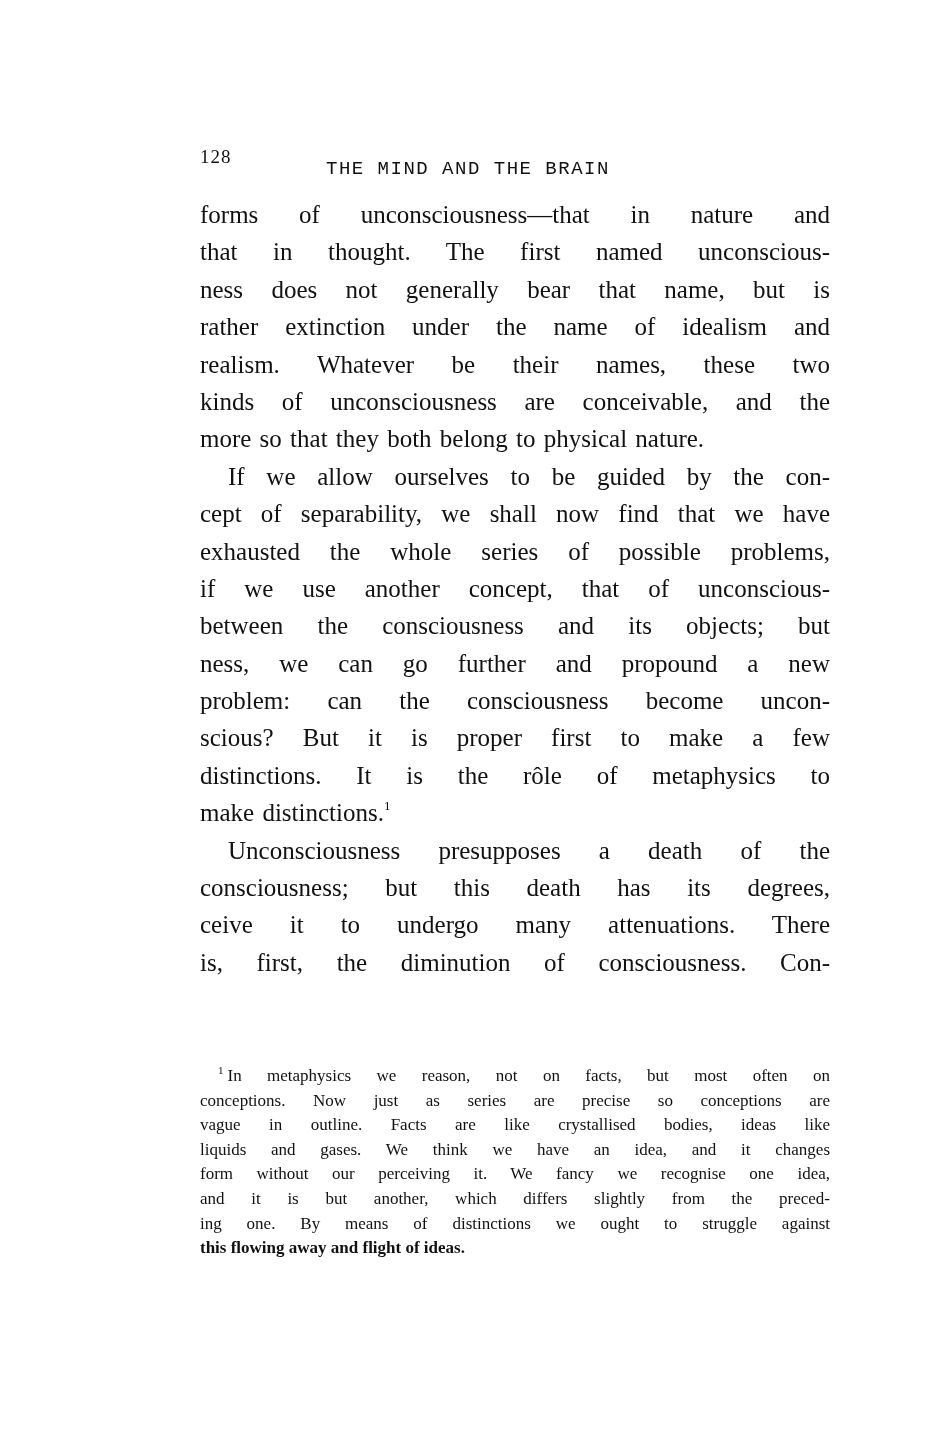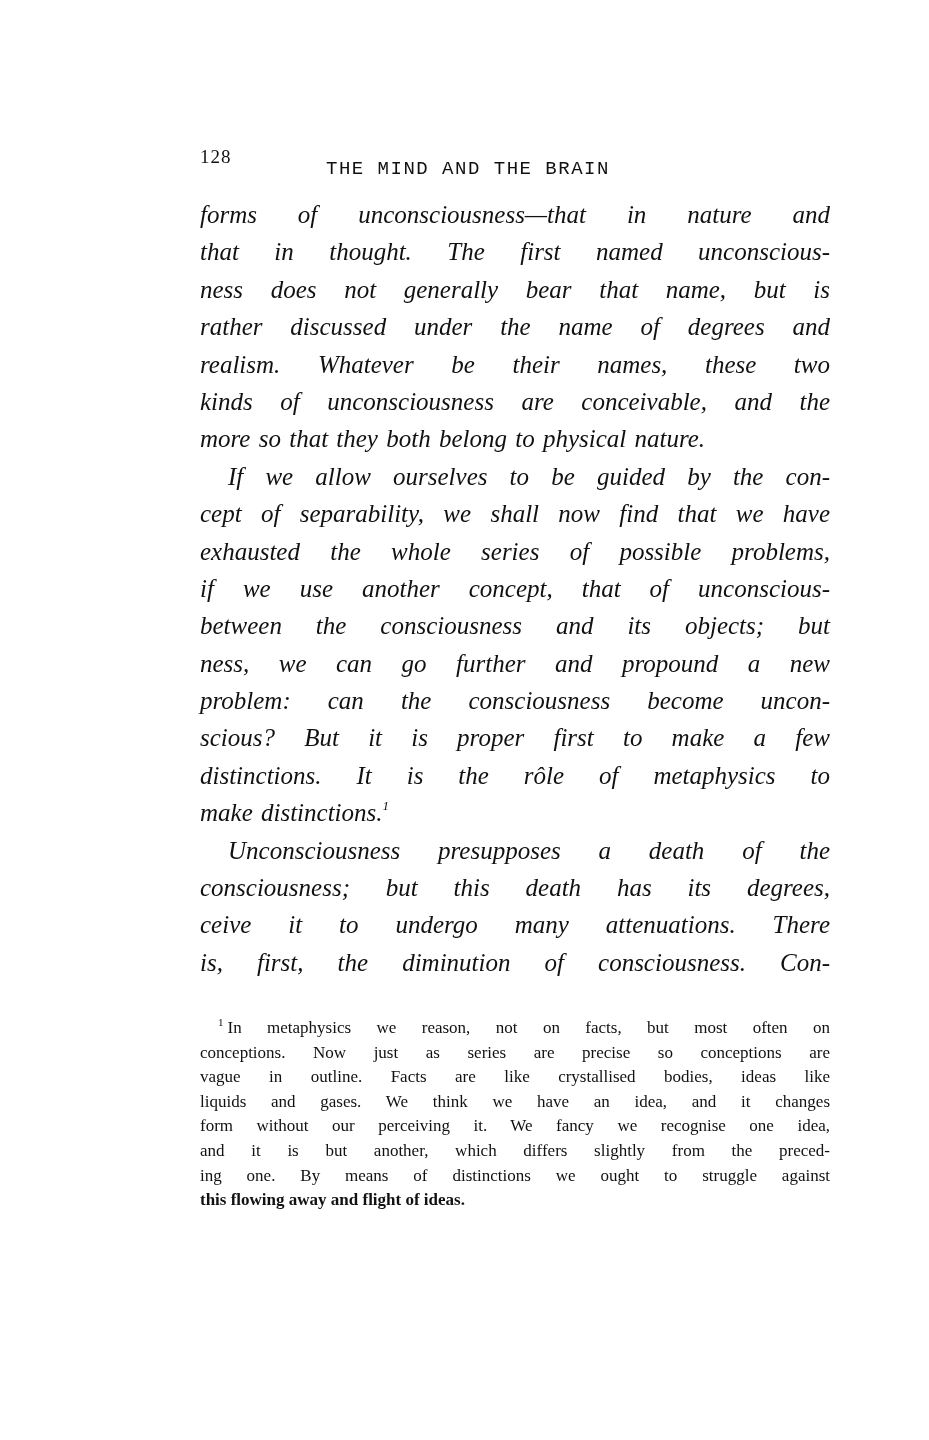--- a/index.html
+++ b/index.html
@@ -3,29 +3,29 @@
   <meta charset="utf-8">
   <style>
     html, body { margin: 0; padding: 0; background: #ffffff; }
     body { width: 929px; height: 1440px; position: relative; overflow: hidden;
            font-family: "DejaVu Serif", "Liberation Serif", serif; color: #111111; }
     .page { position: absolute; left: 0; top: 0; width: 929px; height: 1440px; background: #ffffff; border-radius: 6px; }
     .header { position: absolute; top: 146px; left: 200px; width: 630px; height: 30px;
               font-family: "Liberation Serif", serif; font-size: 19px; letter-spacing: 1px; }
     .page-number { position: absolute; left: 0; top: 0; }
     .running-head { position: absolute; left: 126px; top: 12px; letter-spacing: 1.5px; font-family: Liberation Mono, monospace; }
-    .body { position: absolute; left: 200px; top: 196px; width: 630px; font-style: italic; }
+    .body { position: absolute; left: 200px; top: 196px; width: 630px; }
     .line { display: block; height: 37.4px; line-height: 37.4px; font-size: 25px;
             font-family: "Liberation Serif", serif; text-align: justify; text-align-last: justify;
             white-space: nowrap; word-spacing: 2px; }
     .line.last { text-align-last: left; }
     .line.indent { padding-left: 28px; }
     .para + .para { margin-top: 0; }
     sup.fnref { font-size: 13px; vertical-align: 11px; line-height: 0; }
-    .footnotes { position: absolute; left: 200px; top: 1016px; width: 630px; }
+    .footnotes { position: absolute; left: 200px; top: 1064px; width: 630px; }
     .fline { display: block; height: 24.6px; line-height: 24.6px; font-size: 17px;
              font-family: "Liberation Serif", serif; text-align: justify; text-align-last: justify;
              white-space: nowrap; }
     .fline.last { text-align-last: left; font-weight: bold; }
     .fline.indent { padding-left: 18px; }
     sup.fnmark { font-size: 11px; vertical-align: 7px; line-height: 0; margin-right: 4px; }
   </style>
 </head>
 <body>
 
@@ -34,21 +34,21 @@
   <div class="header">
     <span class="page-number">128</span>
     <span class="running-head">THE MIND AND THE BRAIN</span>
   </div>
 
   <div class="body">
     <div class="para">
       <span class="line">forms of unconsciousness—that in nature and</span>
       <span class="line">that in thought. The first named unconscious-</span>
       <span class="line">ness does not generally bear that name, but is</span>
-      <span class="line">rather discussed under the name of degrees and</span>
+      <span class="line">rather extinction under the name of idealism and</span>
       <span class="line">realism. Whatever be their names, these two</span>
       <span class="line">kinds of unconsciousness are conceivable, and the</span>
       <span class="line last">more so that they both belong to physical nature.</span>
     </div>
     <div class="para">
       <span class="line indent">If we allow ourselves to be guided by the con-</span>
       <span class="line">cept of separability, we shall now find that we have</span>
       <span class="line">exhausted the whole series of possible problems,</span>
       <span class="line">if we use another concept, that of unconscious-</span>
       <span class="line">between the consciousness and its objects; but</span>

